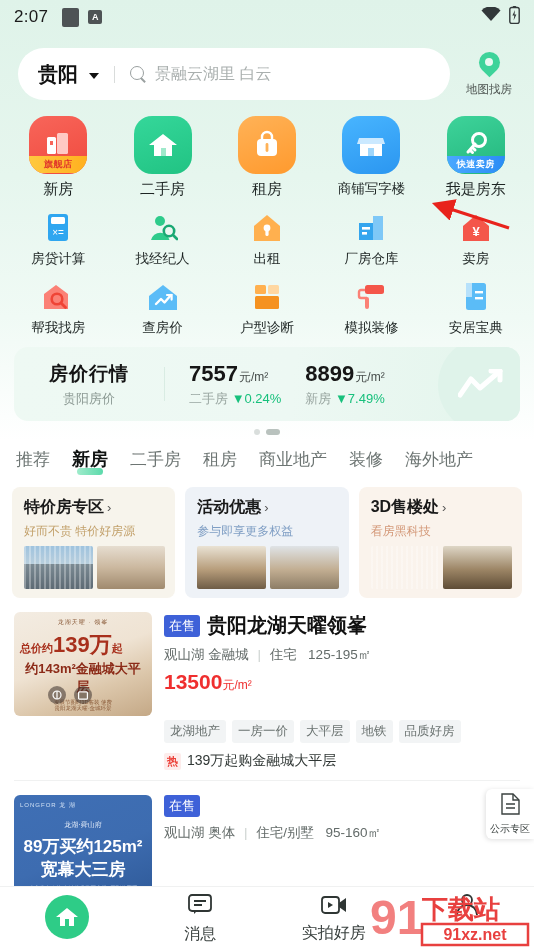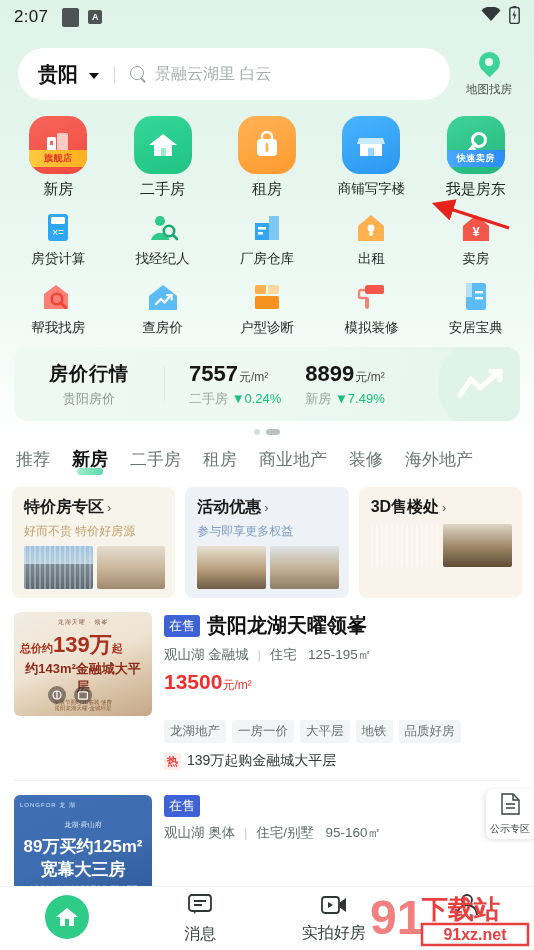--- a/index.html
+++ b/index.html
@@ -60,21 +60,21 @@
   
   .grid { padding:6px 6px 2px 6px; }
   .grid-row { display:flex; }
   .cell { flex:1; display:flex; flex-direction:column; align-items:center; }
   .cell-lab { font-size:15px; color:#1d2423; margin-top:6px; font-weight:500; }
   .cell-lab.sm { font-size:13.5px; }
 
   .big-ic { width:58px;height:58px;border-radius:18px; position:relative; overflow:hidden;
             display:flex;align-items:center;justify-content:center; }
   .badge {
-    position:absolute; bottom:7px; left:0; right:0; height:17px;
+    position:absolute; bottom:1px; left:0; right:0; height:17px;
     display:flex;align-items:center;justify-content:center;
     font-size:9px; font-weight:bold; letter-spacing:.5px;
   }
   .badge.orange { background:linear-gradient(90deg,#ffc93f,#ffb01f); color:#e0342b; }
   .badge.blue   { background:linear-gradient(90deg,#4aa8ff,#2b8cf5); color:#fff; }
 
   .sm-ic { width:32px;height:32px; position:relative; display:flex;align-items:center;justify-content:center;}
 
   
   .price-card {
@@ -322,38 +322,38 @@
               <circle cx="12" cy="8" r="5" fill="#2ecb8b"></circle>
               <path d="M3 27 a9.5 9.5 0 0 1 18.5 0 Z" fill="#2ecb8b"></path>
               <circle cx="21" cy="18" r="5.2" fill="none" stroke="#19a873" stroke-width="2.6"></circle>
               <path d="M25 22 l4 4" stroke="#19a873" stroke-width="2.6" stroke-linecap="round"></path>
             </svg>
         </span>
         <span class="cell-lab sm">找经纪人</span>
       </div>
       <div class="cell">
         <span class="sm-ic">
+          <svg width="28" height="30" viewBox="0 0 28 30">
+              <path d="M14 2 L27 13 v15 H1 V13 Z" fill="#ffb04f"></path>
+              <circle cx="14" cy="15" r="3.4" fill="#fff"></circle>
+              <rect x="12.4" y="16" width="3.2" height="7" rx="1.6" fill="#fff"></rect>
+            </svg>
+        </span>
+        <span class="cell-lab sm">出租</span>
+      </div>
+      <div class="cell">
+        <span class="sm-ic">
           <svg width="30" height="28" viewBox="0 0 30 28">
               <path d="M17 2 h10 v24 h-10 Z" fill="#7ec8f7"></path>
               <rect x="3" y="9" width="14" height="17" fill="#34a5ee"></rect>
               <rect x="6" y="13" width="8" height="2.6" fill="#fff"></rect>
               <rect x="6" y="18" width="5" height="2.6" fill="#fff"></rect>
             </svg>
         </span>
         <span class="cell-lab sm">厂房仓库</span>
-      </div>
-      <div class="cell">
-        <span class="sm-ic">
-          <svg width="28" height="30" viewBox="0 0 28 30">
-              <path d="M14 2 L27 13 v15 H1 V13 Z" fill="#ffb04f"></path>
-              <circle cx="14" cy="15" r="3.4" fill="#fff"></circle>
-              <rect x="12.4" y="16" width="3.2" height="7" rx="1.6" fill="#fff"></rect>
-            </svg>
-        </span>
-        <span class="cell-lab sm">出租</span>
       </div>
       <div class="cell">
         <span class="sm-ic">
           <svg width="28" height="30" viewBox="0 0 28 30">
               <path d="M14 2 L27 13 v15 H1 V13 Z" fill="#f4564a"></path>
               <text x="14" y="23" font-size="13" fill="#fff" text-anchor="middle" font-family="Liberation Sans" font-weight="bold">¥</text>
             </svg>
         </span>
         <span class="cell-lab sm">卖房</span>
       </div>
@@ -476,20 +476,21 @@
     <div class="thumbs">
       <div class="thumb th-room3"></div>
       <div class="thumb th-room2"></div>
     </div>
   </div>
   <div class="promo p3">
     <div class="promo-t">
         <span>3D售楼处</span>
       <span class="chev">›</span>
       </div>
+    <div class="promo-s">看房黑科技</div>
     <div class="thumbs">
       <div class="thumb th-bldg2 th-bars"></div>
       <div class="thumb th-kit"></div>
     </div>
   </div>
 </div>
 
 <div class="listing">
   <div class="lst-img l1bg">
     <div class="l-overlay">

